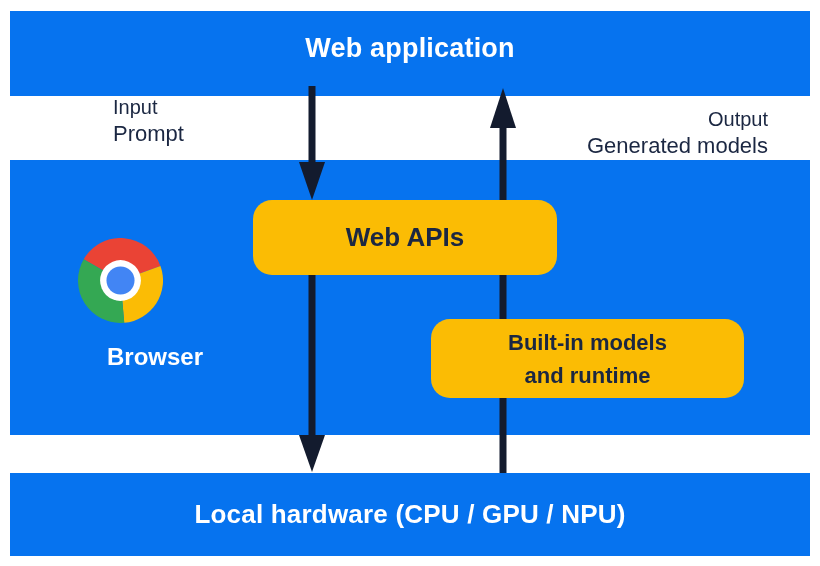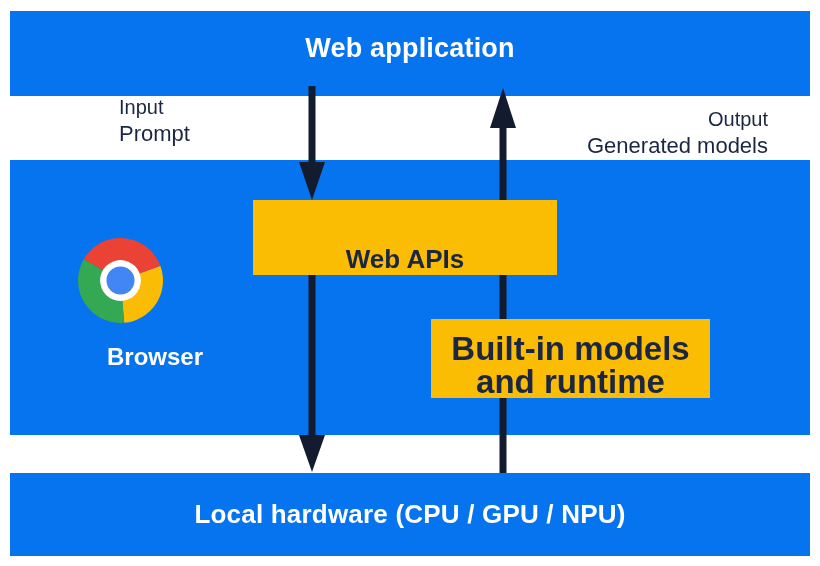--- a/index.html
+++ b/index.html
@@ -46,45 +46,46 @@
   .band-bottom .band-title { top: 26px; font-size: 26px; letter-spacing: 0.2px; }
 
   .flow-label {
     position: absolute;
     top: 94px;
     color: var(--text-dark);
     line-height: 1.0;
   }
   .flow-label .ln1 { font-size: 20px; font-weight: normal; line-height: 26px; }
   .flow-label .ln2 { font-size: 22px; font-weight: normal;   line-height: 28px; }
-  .flow-label.input  { left: 119px; text-align: left; }
+  .flow-label.input  { left: 113px; text-align: left; }
   .flow-label.output { right: 52px; text-align: right; margin-top: 12px; }
 
   .arrow-layer {
     position: absolute;
     left: 0; top: 0;
     width: 820px; height: 566px;
     pointer-events: none;
   }
   .arrow-layer .stroke { stroke: var(--arrow); stroke-width: 7; fill: none; }
   .arrow-layer .head   { fill: var(--arrow); }
 
   .yellow-box {
     position: absolute;
     background: var(--yellow);
     color: var(--text-dark);
     font-weight: bold;
     display: flex;
     flex-direction: column;
     align-items: center;
-    justify-content: flex-end;
+    justify-content: center;
     text-align: center;
+    border-radius: 19px;
   }
   .box-web-apis { left: 253px; top: 200px; width: 304px; height: 75px; font-size: 26px; }
-  .box-builtin  { left: 431px; top: 319px; width: 279px; height: 79px; font-size: 33px; line-height: 33px; }
+  .box-builtin  { left: 431px; top: 319px; width: 313px; height: 79px; font-size: 22px; line-height: 33px; }
 
   .chrome-icon {
     position: absolute;
     left: 78px; top: 238px;
     width: 85px; height: 85px;
   }
   .chrome-icon .seg-red    { fill: var(--chrome-red); }
   .chrome-icon .seg-green  { fill: var(--chrome-green); }
   .chrome-icon .seg-yellow { fill: var(--chrome-yellow); }
   .chrome-icon .ring       { fill: var(--white); }

